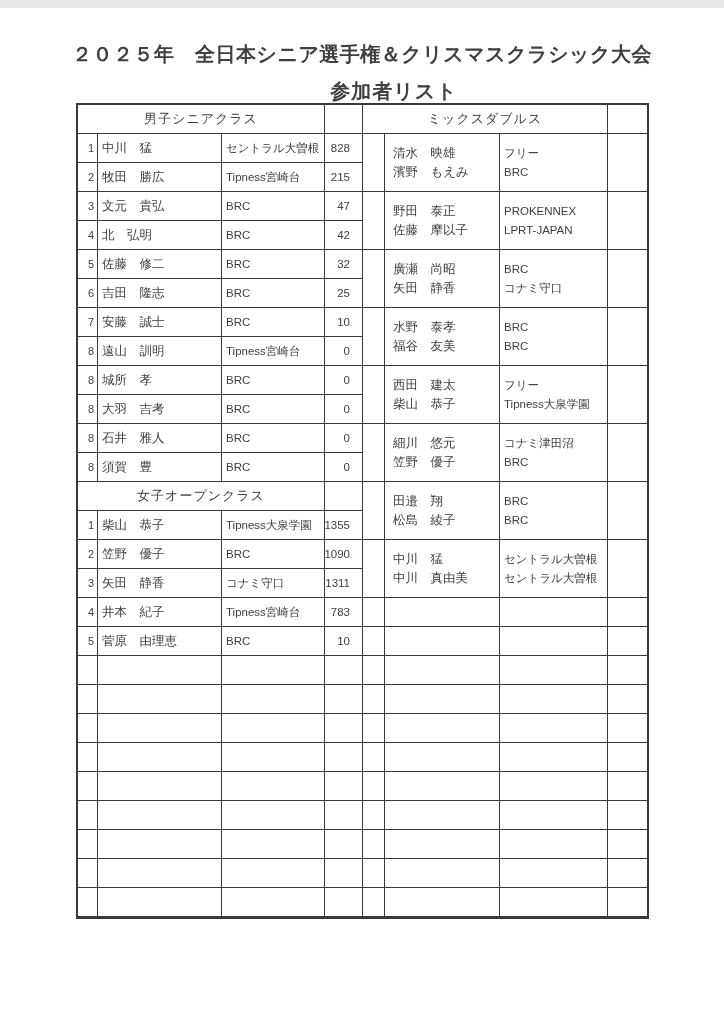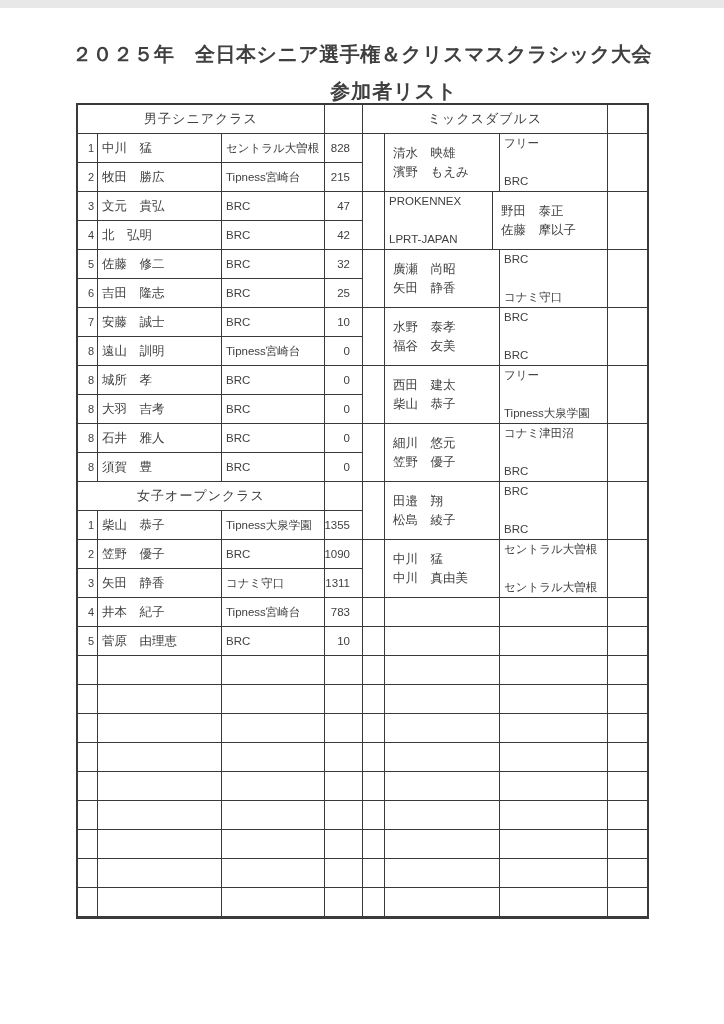--- a/index.html
+++ b/index.html
@@ -52,21 +52,21 @@
   .num  { justify-content:flex-end; padding-right:3px; font-size:11px; }
   .name { padding-left:4px; font-size:12.5px; }
   .club { padding-left:4px; font-size:11.5px; }
   .pts  { justify-content:flex-end; padding-right:12px; font-size:11.5px; }
   .hdr  { justify-content:center; font-size:13px; letter-spacing:1px; }
   .stack {
     flex-direction:column; justify-content:center; align-items:flex-start;
     line-height:19px;
   }
   .stack.names { padding-left:8px; font-size:12.5px; }
-  .stack.clubs { padding-left:4px; font-size:11.5px;justify-content:space-between; }
+  .stack.clubs { padding-left:4px; font-size:11.5px; }
   .stack div { white-space:nowrap; }
 </style>
 </head>
 <body>
 
 <div class="page">
 
   <div class="title">２０２５年　全日本シニア選手権＆クリスマスクラシック大会</div>
   <div class="subtitle">参加者リスト</div>
 
@@ -294,28 +294,28 @@
             </div>
             <div class="c h58 w-rclub stack clubs">
               <div>フリー</div>
               <div>BRC</div>
             </div>
             <div class="c h58 w-last noR"></div>
           </div>
 
           <div class="row">
             <div class="c h58 w-sp"></div>
+            <div class="c h58 w-rname stack names">
+              <div>野田　泰正</div>
+              <div>佐藤　摩以子</div>
+            </div>
             <div class="c h58 w-rclub stack clubs">
               <div>PROKENNEX</div>
               <div>LPRT-JAPAN</div>
             </div>
-            <div class="c h58 w-rname stack names">
-              <div>野田　泰正</div>
-              <div>佐藤　摩以子</div>
-            </div>
             <div class="c h58 w-last noR"></div>
           </div>
 
           <div class="row">
             <div class="c h58 w-sp"></div>
             <div class="c h58 w-rname stack names">
               <div>廣瀬　尚昭</div>
               <div>矢田　静香</div>
             </div>
             <div class="c h58 w-rclub stack clubs">

